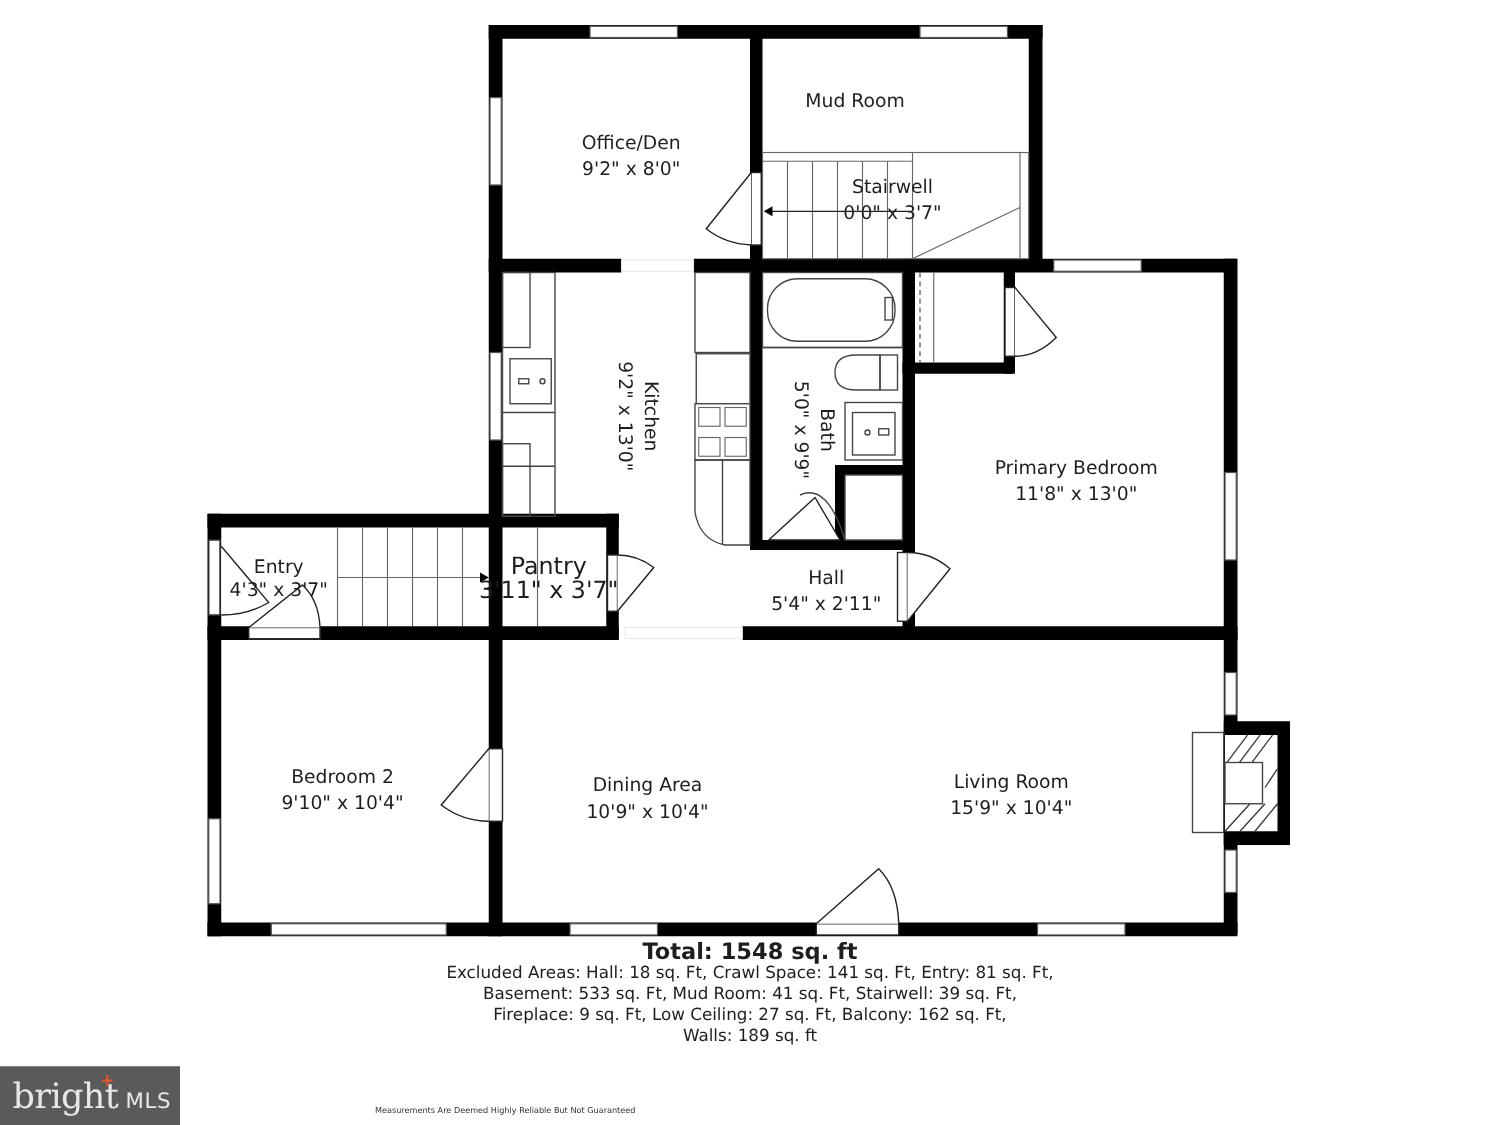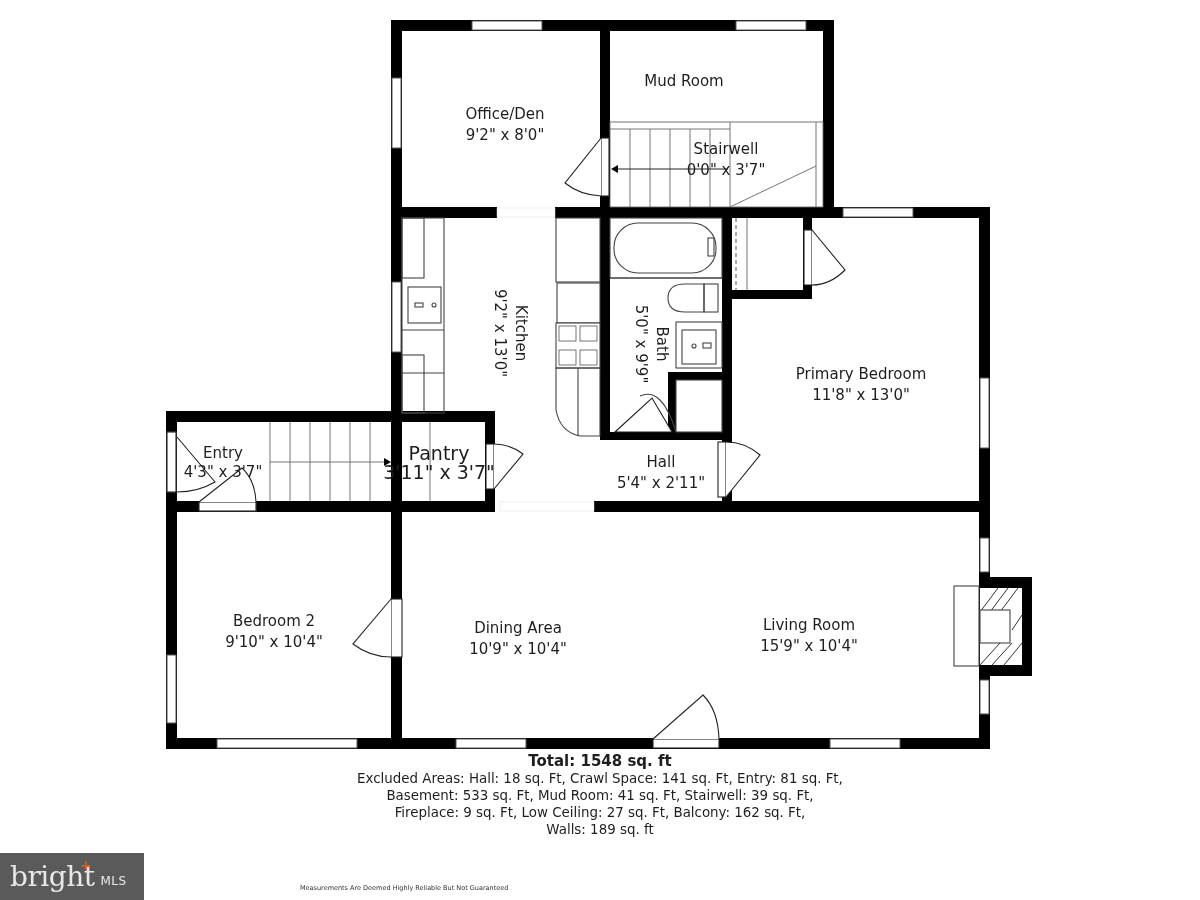--- a/index.html
+++ b/index.html
@@ -11,29 +11,29 @@
     .fix { fill: none; stroke: #444444; stroke-width: 1.1; }
     .fixw { fill: #ffffff; stroke: #444444; stroke-width: 1.1; }
     .thin { fill: none; stroke: #666666; stroke-width: 0.9; }
     .door { fill: #ffffff; stroke: #222222; stroke-width: 1.1; }
     .room-label { position: absolute; text-align: center; font-size: 15px; line-height: 21px;
                   color: #1e1e1e; white-space: nowrap; transform: translate(-50%, -50%); }
     .room-label.vert { transform: translate(-50%, -50%) rotate(90deg); }
     .room-label span { display: block; }
     .summary { position: absolute; left: 300px; width: 600px; top: 753px; text-align: center;
                font-size: 13.4px; line-height: 17px; color: #1e1e1e; }
-    .summary .total { font-weight: bold; font-size: 15px; }
+    .summary .total { font-weight: bold; font-size: 18px; }
     .disclaimer { position: absolute; left: 300px; width: 600px; top: 884px; text-align: left;
                   font-size: 6.5px; color: #333333; }
     .logo { position: absolute; left: 0; top: 853px; width: 144px; height: 47px; background: #5a5a5a;
             display: flex; align-items: center; padding-left: 10px; box-sizing: border-box; }
     .logo .word { font-family: "DejaVu Serif", "Liberation Serif", serif; font-size: 28px; color: #e8e8e8;
                   letter-spacing: -0.5px; position: relative; }
     .logo .plus { position: absolute; left: 80px; top: 4px; color: #e8562a; font-size: 14px; font-weight: bold; }
-    .logo .mls { font-family: "DejaVu Sans", "Liberation Sans", sans-serif; font-size: 12px; color: #e8e8e8;
+    .logo .mls { font-family: "DejaVu Sans", "Liberation Sans", sans-serif; font-size: 17px; color: #e8e8e8;
                  margin-left: 6px; margin-top: 8px; letter-spacing: 0.5px; }
   </style>
 </head>
 <body>
 
 <svg id="plan" viewBox="0 0 1200 900" xmlns="http://www.w3.org/2000/svg">
 
   <g>
 
     <rect class="wall" x="391" y="20" width="443" height="11"></rect>
@@ -202,21 +202,21 @@
   </g>
 </svg>
 
 <div class="room-label" style="left:505px;top:125px;">
   <span>Office/Den</span>
   <span>9'2" x 8'0"</span>
 </div>
 <div class="room-label" style="left:684px;top:81px;">
   <span>Mud Room</span>
 </div>
-<div class="room-label" style="left:714px;top:160px;margin-left:12px;">
+<div class="room-label" style="left:714px;top:160px;">
   <span>Stairwell</span>
   <span>0'0" x 3'7"</span>
 </div>
 <div class="room-label vert" style="left:510px;top:333px;">
   <span>Kitchen</span>
   <span>9'2" x 13'0"</span>
 </div>
 <div class="room-label vert" style="left:651px;top:344px;">
   <span>Bath</span>
   <span>5'0" x 9'9"</span>

